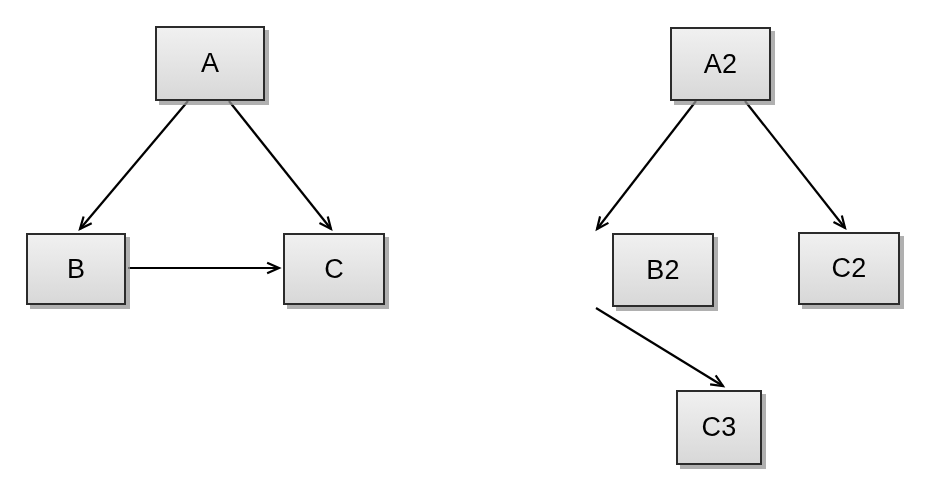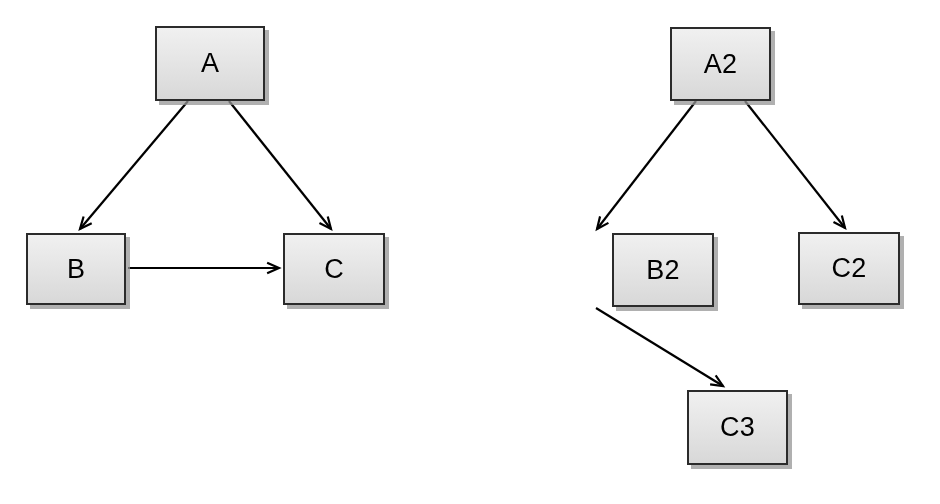--- a/index.html
+++ b/index.html
@@ -88,18 +88,18 @@
       </div>
       <div class="node" style="left: 670px; top: 27px; width: 101px; height: 74px; text-align: center;">
         <span class="node-label">A2</span>
       </div>
       <div class="node" style="left: 567px; top: 233px; width: 102px; height: 74px; margin-left: 45px;">
         <span class="node-label">B2</span>
       </div>
       <div class="node" style="left: 798px; top: 232px; width: 102px; height: 73px; align-items: center;">
         <span class="node-label">C2</span>
       </div>
-      <div class="node" style="left: 676px; top: 390px; width: 101px; height: 75px; margin-left: 11px;">
+      <div class="node" style="left: 676px; top: 390px; width: 86px; height: 75px;">
         <span class="node-label">C3</span>
       </div>
     </div>
 
 </div>
 
 </body></html>

